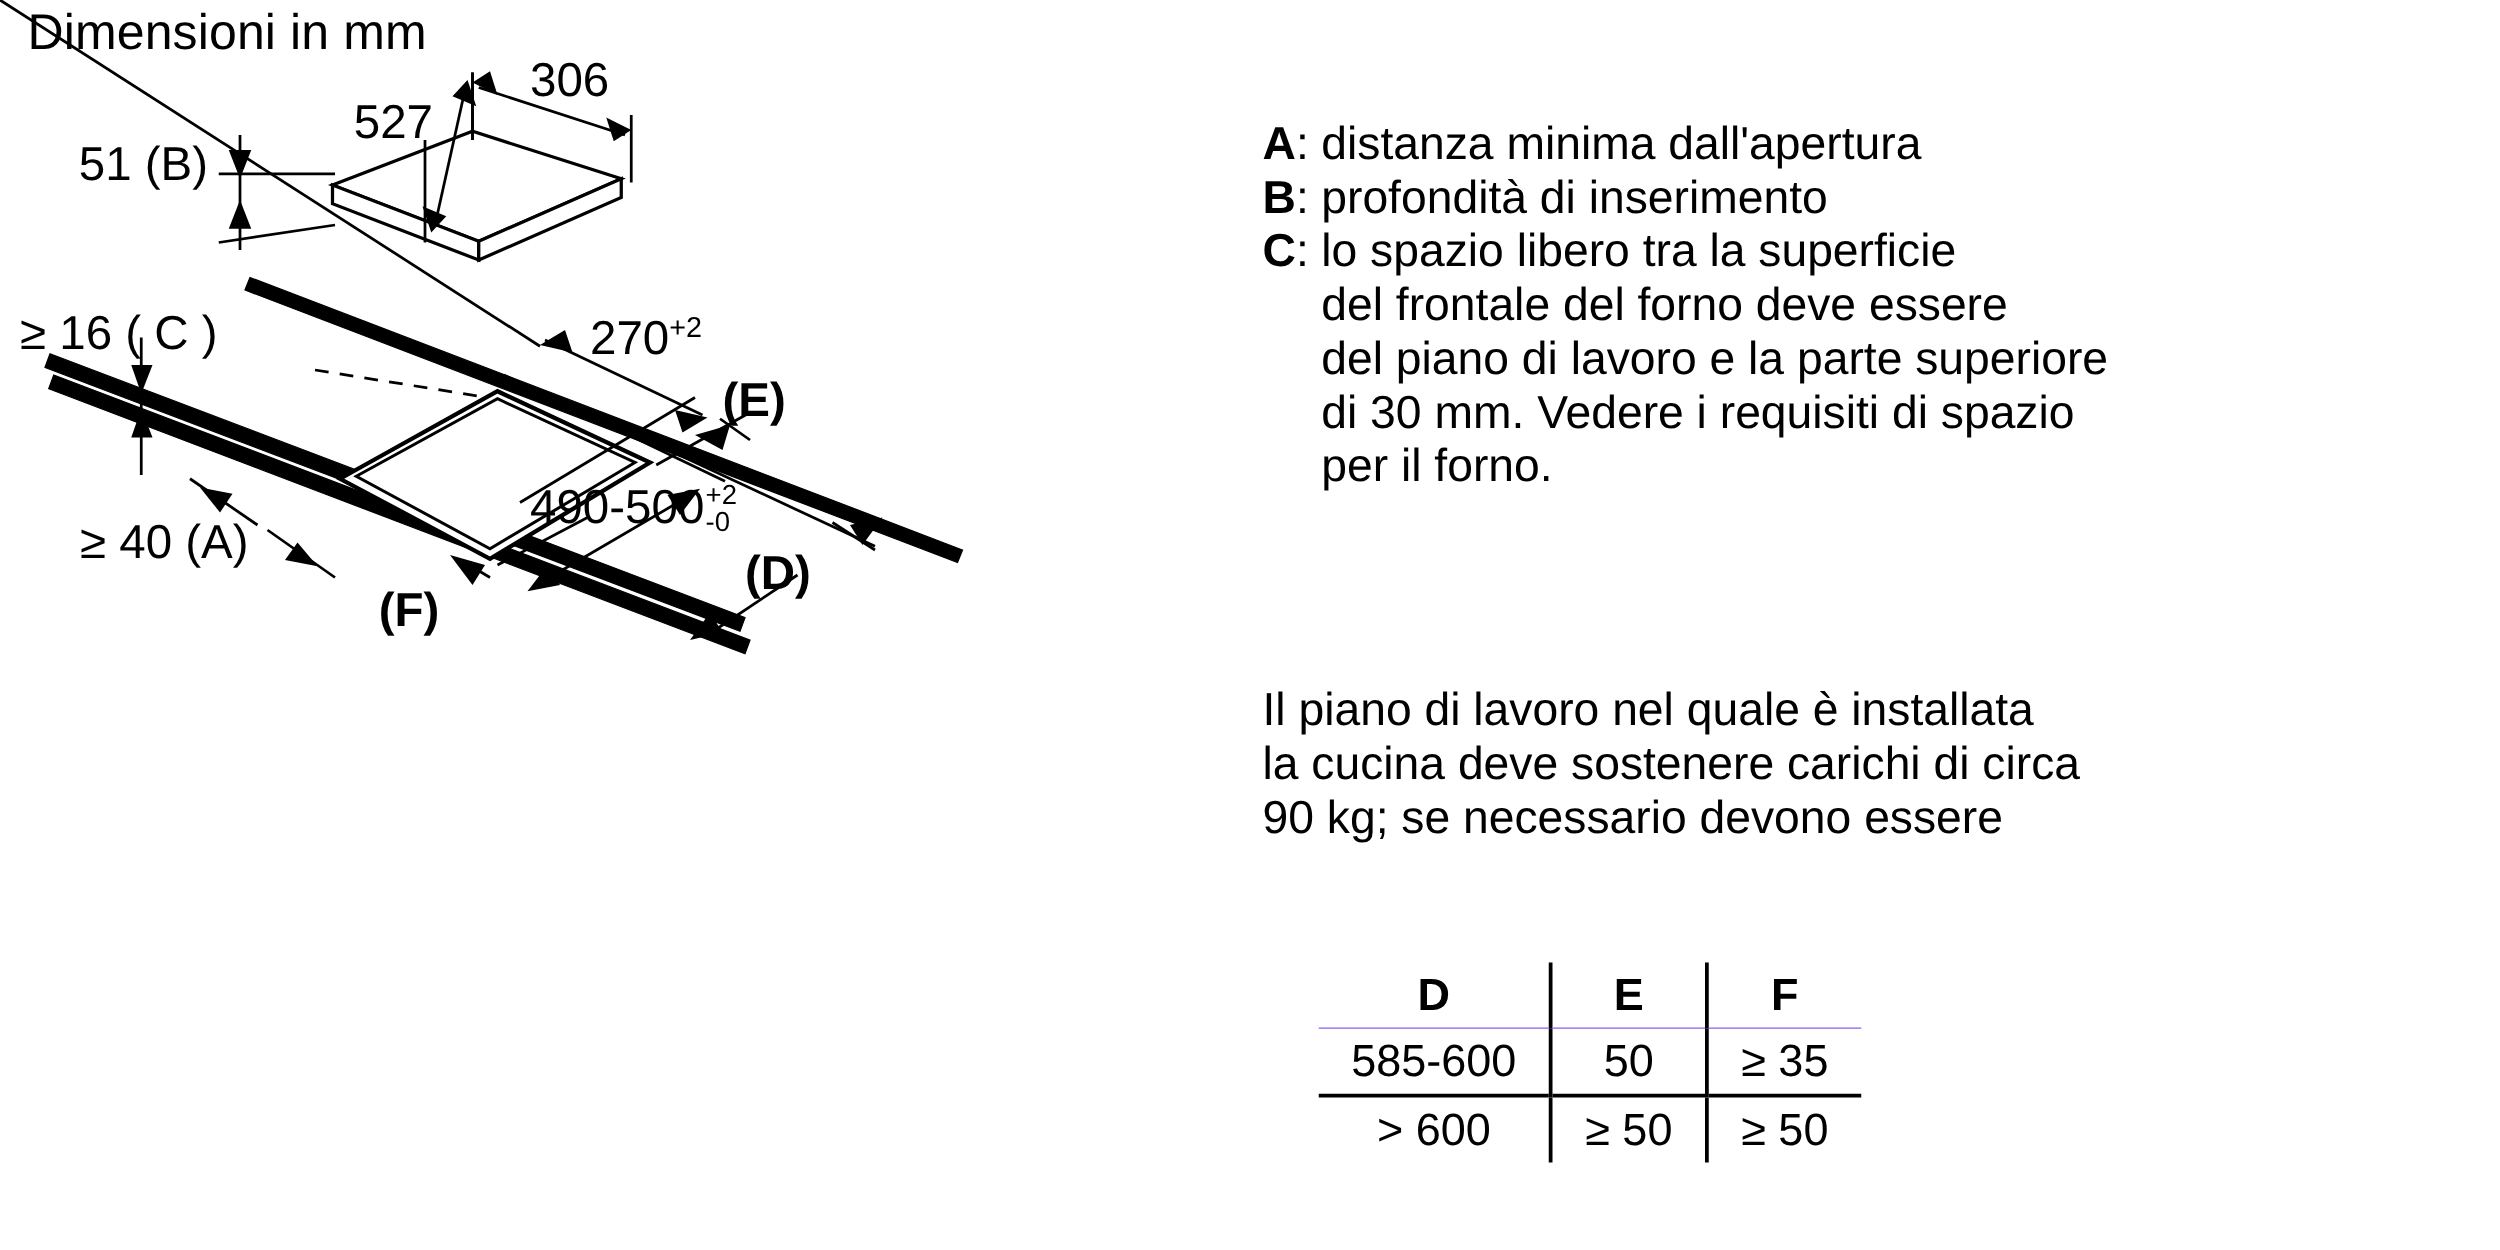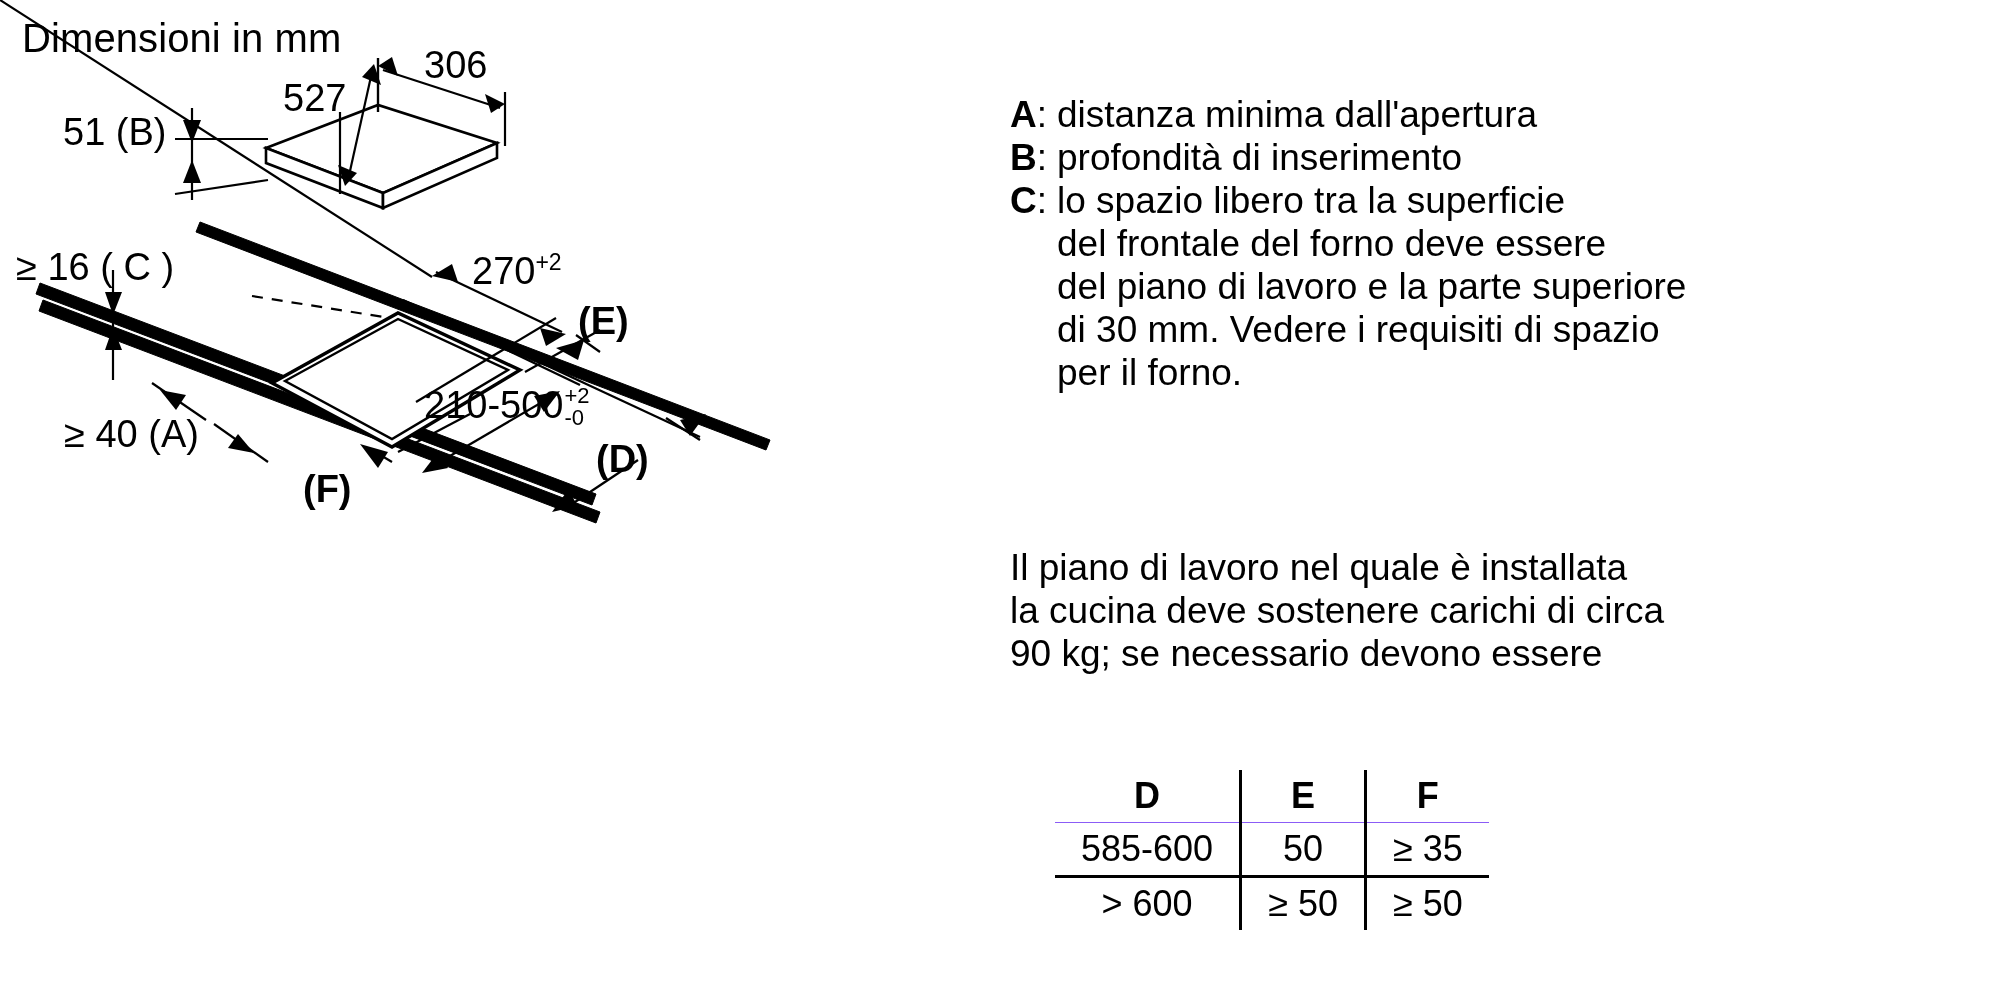--- a/index.html
+++ b/index.html
@@ -3,21 +3,21 @@
 <meta charset="utf-8">
 <style>
   html,body{margin:0;padding:0;background:#ffffff;}
   body{
     width:2000px;height:1000px;position:relative;overflow:hidden;
     font-family:"Liberation Sans", sans-serif;color:#000000;
   }
   .abs{position:absolute;}
   
   #title{
-    left:22px;top:16px;font-size:40px;letter-spacing:.1px;white-space:nowrap;
+    left:22px;top:4px;font-size:40px;letter-spacing:.1px;white-space:nowrap;
   }
   
   #drawing{left:0;top:0;width:820px;height:620px;}
   #drawing svg{display:block;}
   
   .dimlabel{
     font-size:38px;white-space:nowrap;line-height:1;
   }
   .dimlabel .tol{
     display:inline-flex;flex-direction:column;justify-content:center;
@@ -201,21 +201,21 @@
 
   <div class="abs dimlabel" style="left:16px;top:248px;">≥ 16 ( C )</div>
 
   <div class="abs dimlabel" style="left:64px;top:415px;">≥ 40 (A)</div>
 
   <div class="abs dimlabel" style="left:472px;top:252px;">
     <span>270</span><span class="sup">+2</span>
   </div>
 
   <div class="abs dimlabel" style="left:424px;top:386px;">
-    <span>210-500</span><span class="tol">
+    <span>490-500</span><span class="tol">
         <span class="up">+2</span>
         <span class="dn">-0</span>
       </span>
   </div>
 
   <div class="abs dimlabel bold" style="left:578px;top:302px;">(E)</div>
 
   <div class="abs dimlabel bold" style="left:596px;top:440px;">(D)</div>
 
   <div class="abs dimlabel bold" style="left:303px;top:470px;">(F)</div>

